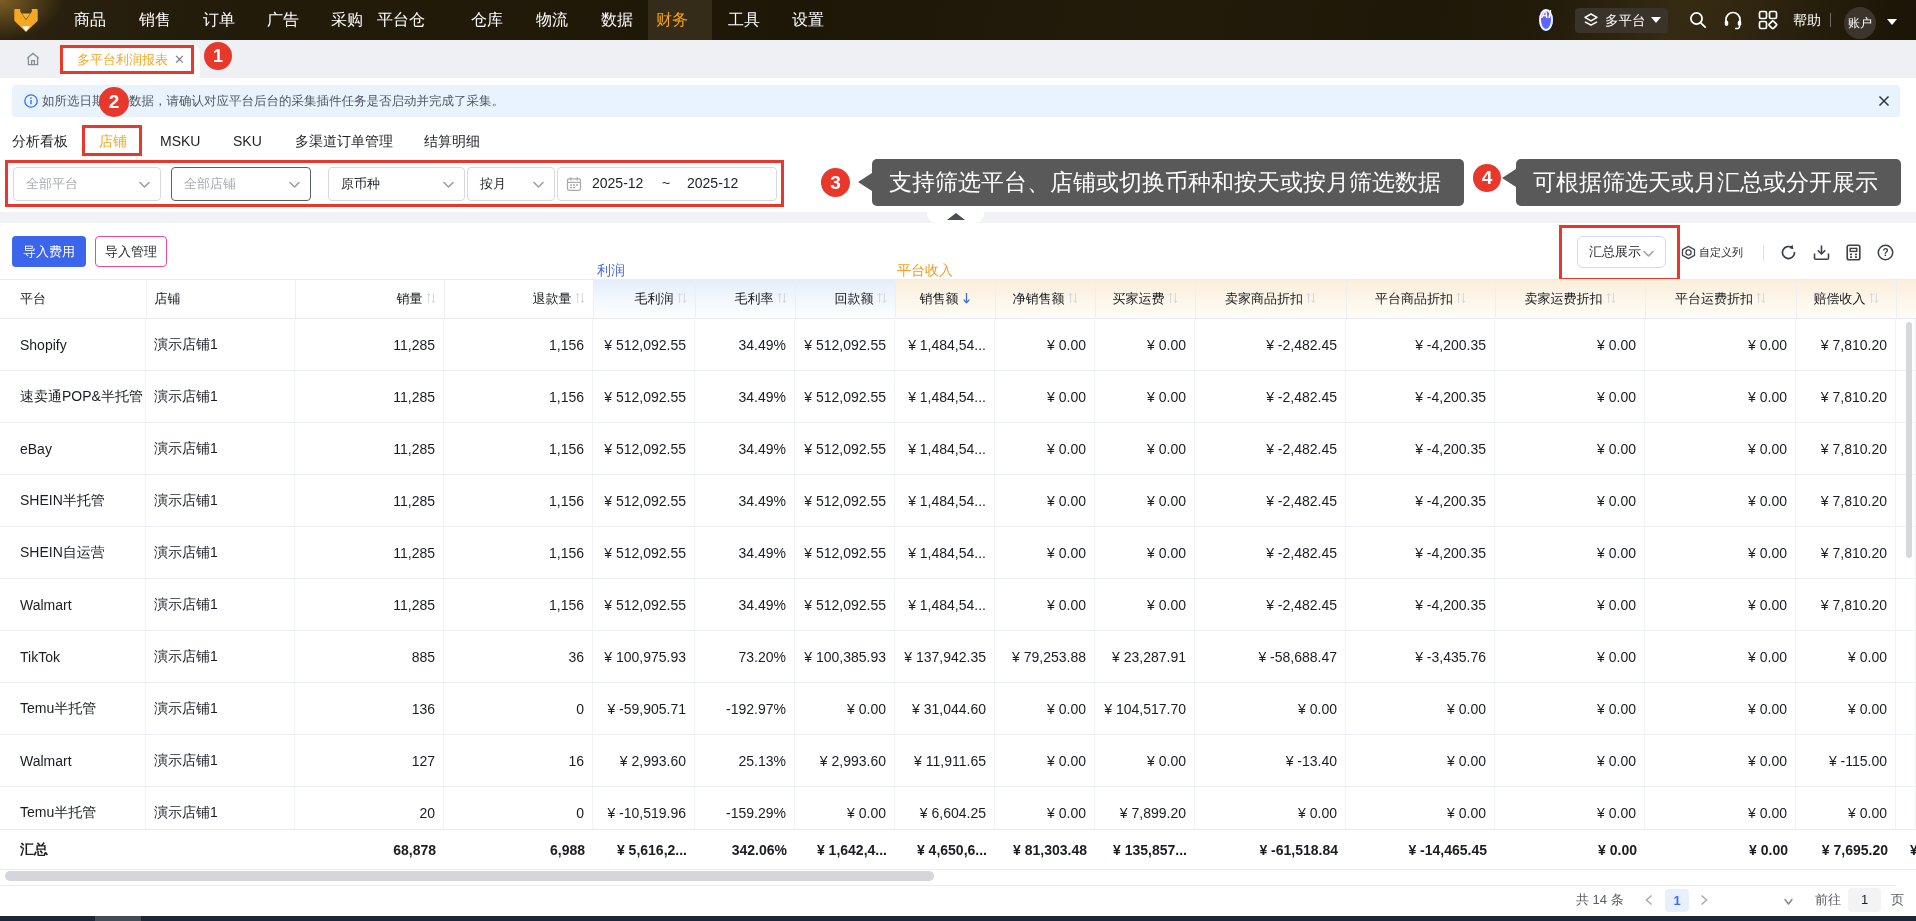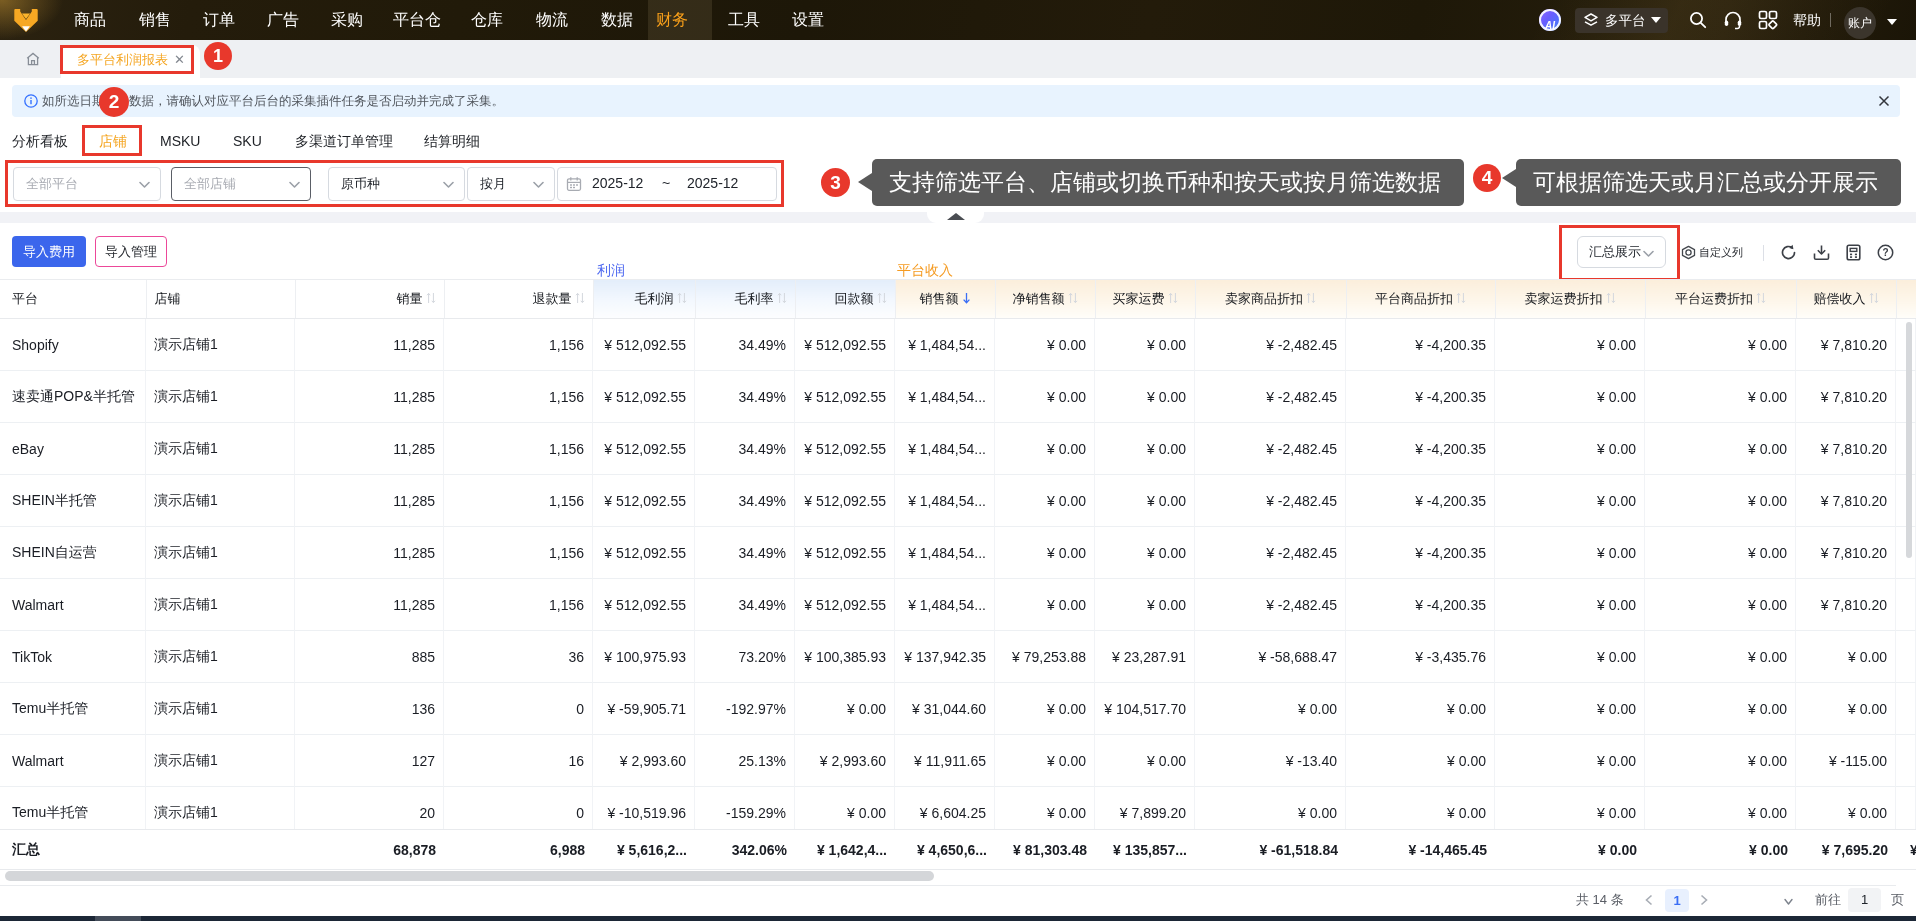--- a/index.html
+++ b/index.html
@@ -47,21 +47,21 @@
 .btn{position:absolute;top:236px;height:31px;border-radius:4px;font-size:13px;
   display:flex;align-items:center;justify-content:center;}
 #btn-fee{left:12px;width:74px;background:#3b66ec;color:#fff;}
 #btn-mgr{left:95px;width:72px;background:#fff;border:1px solid #ec4899;color:#24272d;}
 #sel-sum{position:absolute;left:1577px;top:236px;width:89px;height:32px;border:1px solid #d6dae0;
   border-radius:6px;font-size:13px;color:#20242b;line-height:30px;background:#fff;}
 .tool-txt{position:absolute;top:237px;height:30px;line-height:30px;font-size:11px;color:#24272d;}
 
 table{border-collapse:collapse;table-layout:fixed;width:1916px;}
 td,th{overflow:hidden;white-space:nowrap;font-size:14px;padding:0 8px;}
-td:first-child,th:first-child{padding-left:12px;}
+td:first-child,th:first-child{padding-left:20px;}
 th{font-size:13px;font-weight:500;color:#15181d;border-right:1px solid #edeff2;}
 td{color:#1a1d24;border-right:1px solid #f1f3f6;border-bottom:1px solid #edf0f3;}
 .tl{text-align:left;}.tr{text-align:right;}
 .sic{display:inline-block;vertical-align:-1px;margin-left:3px;}
 #thead-wrap{position:absolute;left:0;top:279px;width:1916px;height:40px;
   border-top:1px solid #eaecef;border-bottom:1px solid #e8eaed;}
 #thead-wrap th{height:38px;}
 th.grp-b{background:linear-gradient(180deg,#e3edfa 0%,#f3f8fe 55%,#fcfdff 100%);}
 th.grp-o{background:linear-gradient(180deg,#fbeedb 0%,#fdf6ea 55%,#fffdf9 100%);text-align:center;}
 #tbody-wrap{position:absolute;left:0;top:319px;width:1916px;height:510px;overflow:hidden;}
@@ -79,33 +79,33 @@
 #bstrip{position:absolute;left:0;top:916px;width:1916px;height:5px;background:#1c2736;}
 #bstrip2{position:absolute;left:95px;top:916px;width:46px;height:5px;background:#434c59;}
 </style></head><body>
 <div id="nav">
     <div id="fin-box"></div>
     <div class="navitem" style="left:90px;">商品</div>
     <div class="navitem" style="left:155px;">销售</div>
     <div class="navitem" style="left:219px;">订单</div>
     <div class="navitem" style="left:283px;">广告</div>
     <div class="navitem" style="left:347px;">采购</div>
-    <div class="navitem" style="left:417px;">平台仓</div>
+    <div class="navitem" style="left:401px;">平台仓</div>
     <div class="navitem" style="left:487px;">仓库</div>
     <div class="navitem" style="left:552px;">物流</div>
     <div class="navitem" style="left:617px;">数据</div>
     <div class="navitem" style="left:744px;">工具</div>
     <div class="navitem" style="left:808px;">设置</div>
     <div class="navitem" style="left:672px;color:#f9a01a;">财务</div>
     <svg class="abs" style="left:14px;top:9px;" width="24" height="24" viewBox="0 0 24 24">
       <polygon points="1,0 6.2,0 6.2,2.6 12,10.9 17.8,2.6 17.8,0 23,0 23.7,0.8 23.7,11.8 12,22.9 0.3,11.8 0.3,0.8" fill="#F7A823"></polygon>
       <polygon points="7.9,4.6 16.1,4.6 12,9.9" fill="#FBB42C"></polygon>
       <polygon points="8.1,17.3 15.9,17.3 12,22.6" fill="#FDFDFB"></polygon>
     </svg>
-    <div class="abs" style="left:1539px;top:9px;width:22px;height:22px;border-radius:50%;background:linear-gradient(135deg,#8f6bff 0%,#6a5cff 40%,#3b82f6 100%);box-shadow:0 0 0 2px rgba(255,255,255,.92) inset;display:flex;align-items:flex-end;justify-content:center;">
+    <div class="abs" style="left:1539px;top:9px;width:14px;height:22px;border-radius:50%;background:linear-gradient(135deg,#8f6bff 0%,#6a5cff 40%,#3b82f6 100%);box-shadow:0 0 0 2px rgba(255,255,255,.92) inset;display:flex;align-items:flex-start;justify-content:center;">
       <span style="color:#fff;font-size:10px;font-weight:700;font-style:italic;">AI</span>
     </div>
     <div class="abs" style="left:1575px;top:8px;width:93px;height:25px;background:#3a332a;border-radius:4px;"></div>
     <svg class="abs" style="left:1583px;top:12px;" width="16" height="16" viewBox="0 0 16 16">
       <path d="M8 2 L14 5.4 L8 8.8 L2 5.4 Z" fill="none" stroke="#fff" stroke-width="1.5" stroke-linejoin="round"></path>
       <path d="M2 9.8 L8 13.2 L14 9.8" fill="none" stroke="#fff" stroke-width="1.5" stroke-linejoin="round"></path>
     </svg>
     <div class="abs" style="left:1605px;top:8px;height:25px;line-height:25px;color:#fff;font-size:13.5px;font-weight:500;">多平台</div>
     <div class="abs" style="left:1651px;top:17px;width:0;height:0;border-left:5px solid transparent;border-right:5px solid transparent;border-top:6px solid #fff;"></div>
     <svg class="abs" style="left:1689px;top:11px;" width="18" height="18" viewBox="0 0 18 18">

